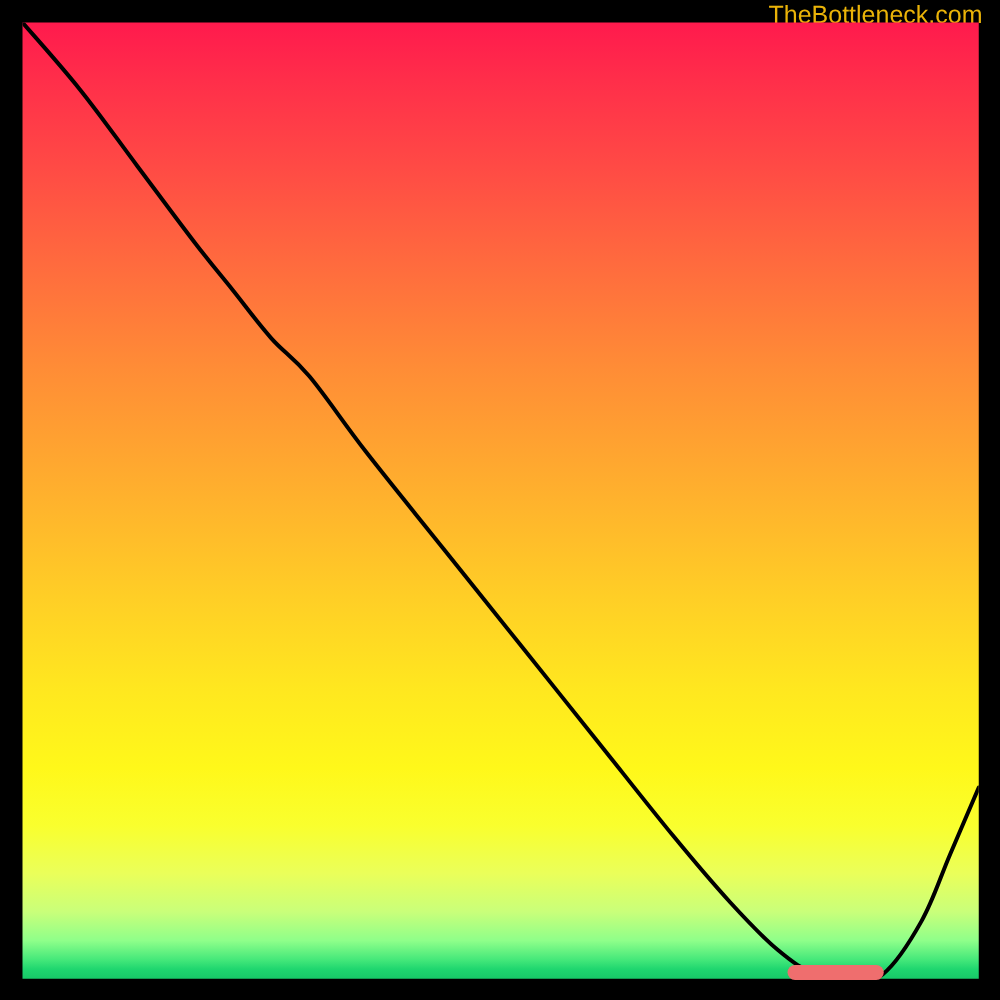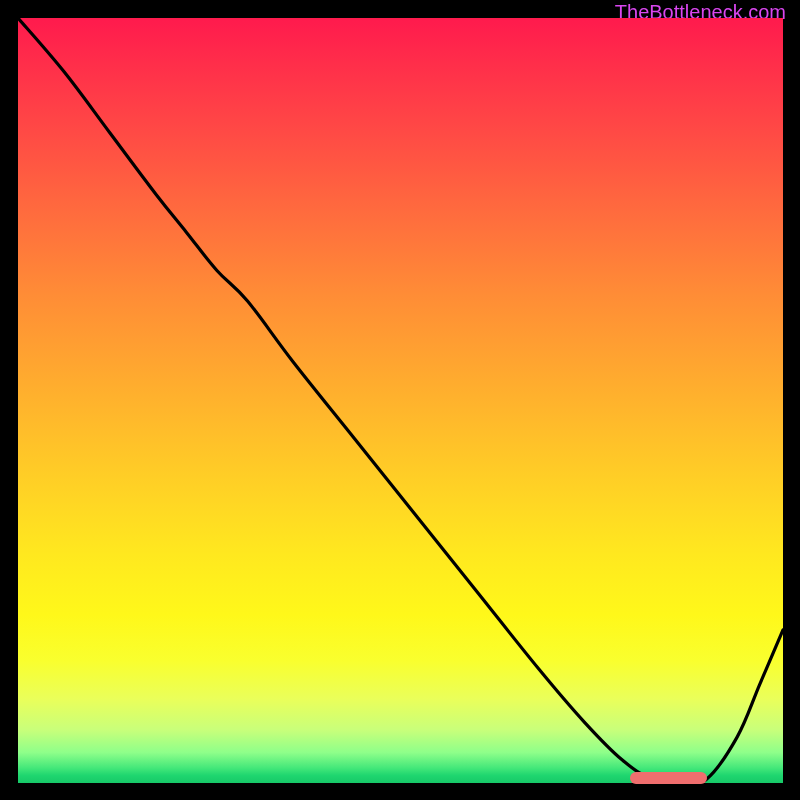--- a/index.html
+++ b/index.html
@@ -58,21 +58,21 @@
   .marker-bar {
     position: absolute;
     height: 12px;
     border-radius: 6px;
     background: #ef6e6e;
   }
   .watermark {
     position: absolute;
     top: 1px;
     right: 14px;
-    color: #d946ef;
+    color: #eab308;
     font-family: Arial, Helvetica, sans-serif;
     font-size: 20px;
     font-weight: 500;
   }
 </style>
 </head>
 <body>
 
 <div class="chart-container">
 

